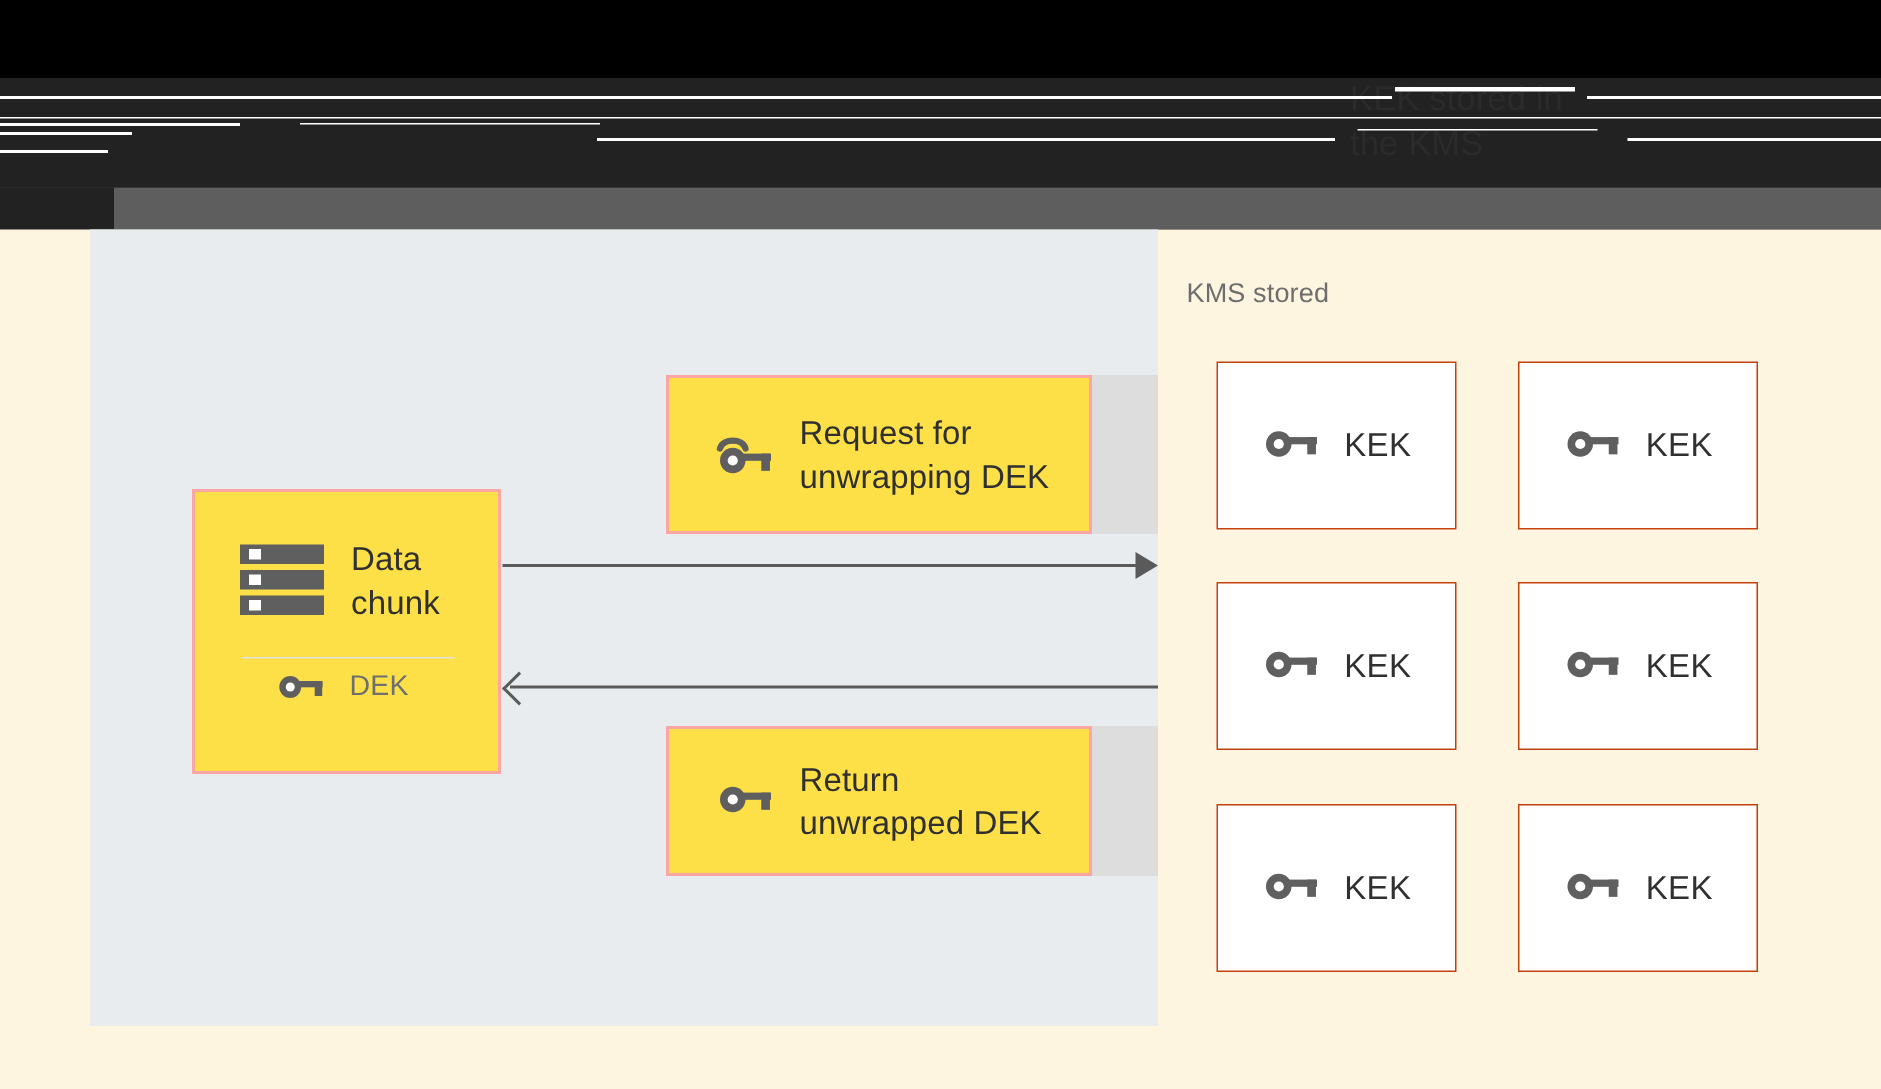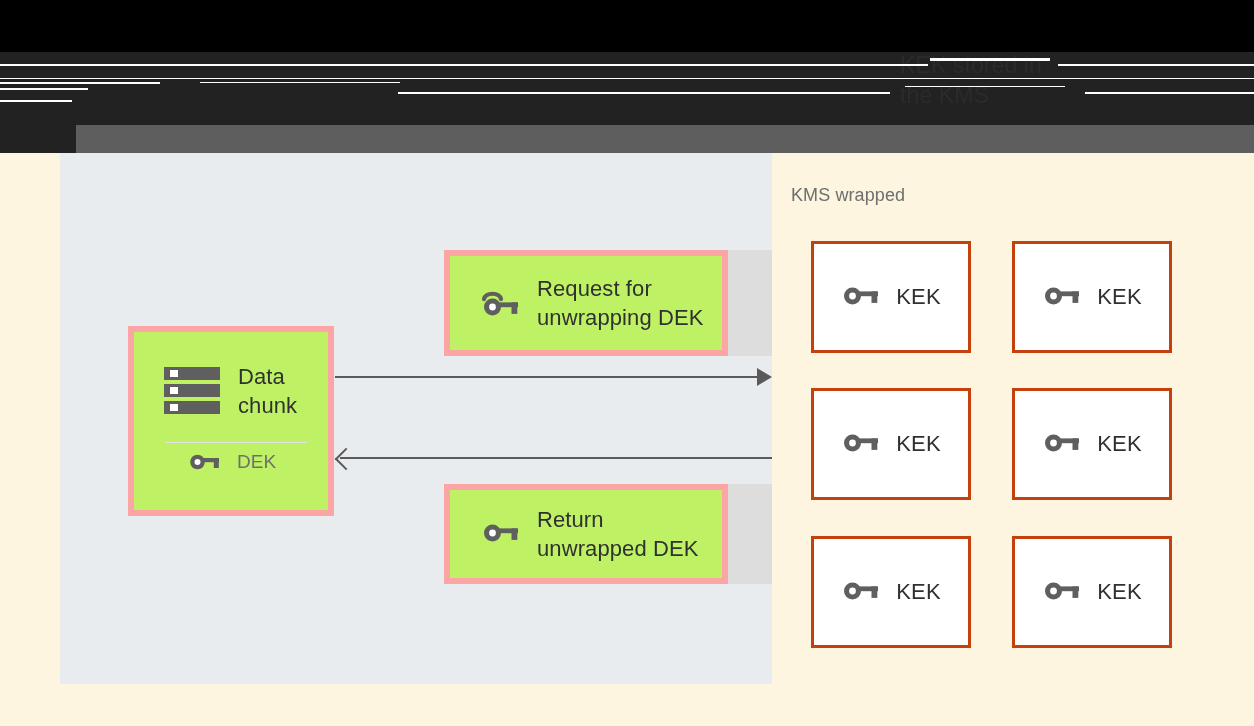--- a/index.html
+++ b/index.html
@@ -93,22 +93,22 @@
     font-size: 18px;
     color: #6e6e6e;
     letter-spacing: 0.1px;
   }
   .panel-label.left  { left: 78px;  top: 183px; }
   .panel-label.right { left: 791px; top: 185px; }
 
   
   .card {
     position: absolute;
-    background: #bef264;
-    border: 6px solid #fca5a5;
+    background: #fde047;
+    border: 2px solid #fca5a5;
     box-sizing: border-box;
   }
   .card-msg {
     display: flex;
     align-items: center;
     gap: 18px;
     padding-left: 31px;
   }
   .card-msg .msg-text {
     font-size: 22px;
@@ -162,21 +162,21 @@
     font-size: 19px;
     color: #6f6f6f;
     letter-spacing: 0.1px;
   }
 
   
   .kek-box {
     position: absolute;
     width: 160px; height: 112px;
     background: #ffffff;
-    border: 3px solid #c2410c;
+    border: 1px solid #c2410c;
     box-sizing: border-box;
     display: flex;
     align-items: center;
     justify-content: center;
     gap: 17px;
   }
   .kek-label {
     font-size: 22px;
     color: #303030;
     letter-spacing: 0.2px;
@@ -231,21 +231,21 @@
   <div class="scan" style="left:1085px;top:92px;  width:169px;"></div>
   <div class="scan" style="left:0px;   top:100px; width:72px;"></div>
   <div class="scan" style="left:930px; top:58px;  width:120px; height:3px;"></div>
   <div class="scan" style="left:905px; top:86px;  width:160px; height:1px;"></div>
 
   <div class="cream"></div>
   <div class="panel-left"></div>
 
 
   <div class="panel-label right">
-    <span>KMS wrapped</span>
+    <span>KMS stored</span>
   </div>
 
   <div class="arrow-line" style="left:335px; top:376px; width:425px;"></div>
   <div class="arrow-head right" style="left:757px; top:368px;"></div>
 
   <div class="arrow-line" style="left:340px; top:457px; width:432px;"></div>
   <div class="chevron-left" style="left:338px; top:451px;"></div>
 
   <div class="card-tail" id="tail-request"></div>
   <div class="card card-msg" id="card-request">

